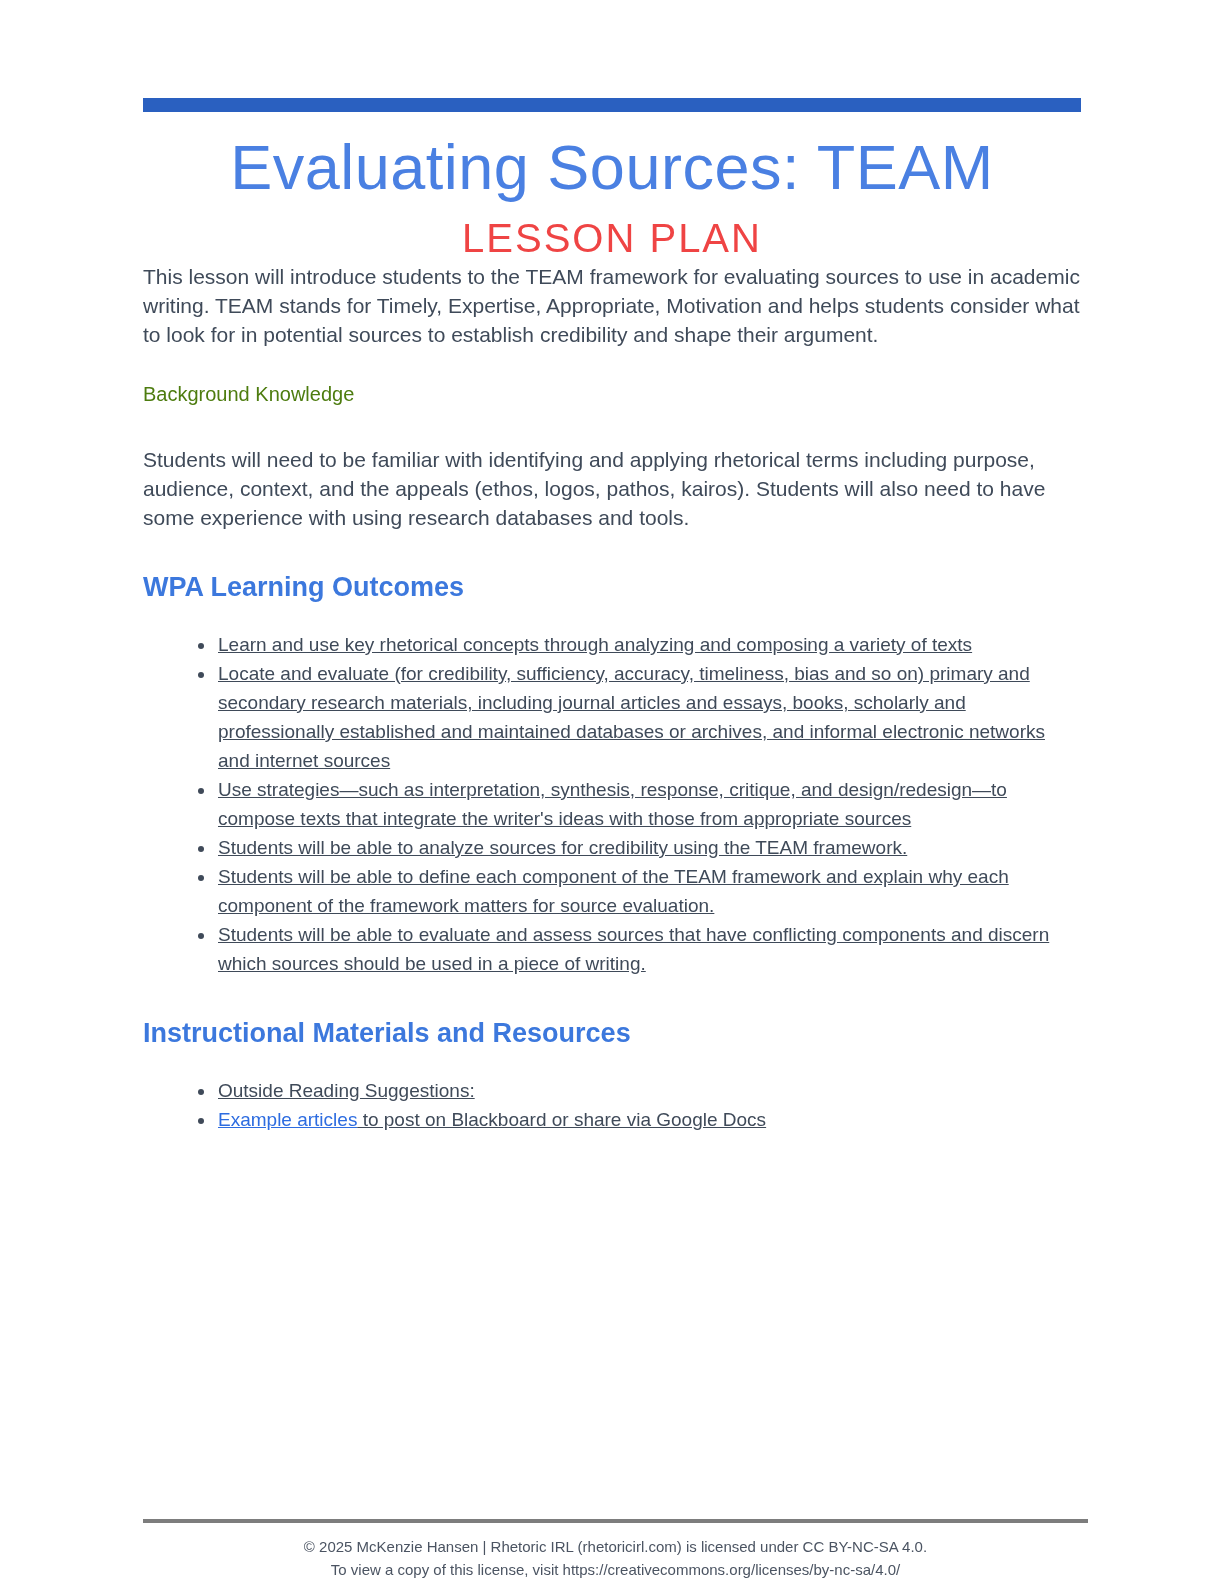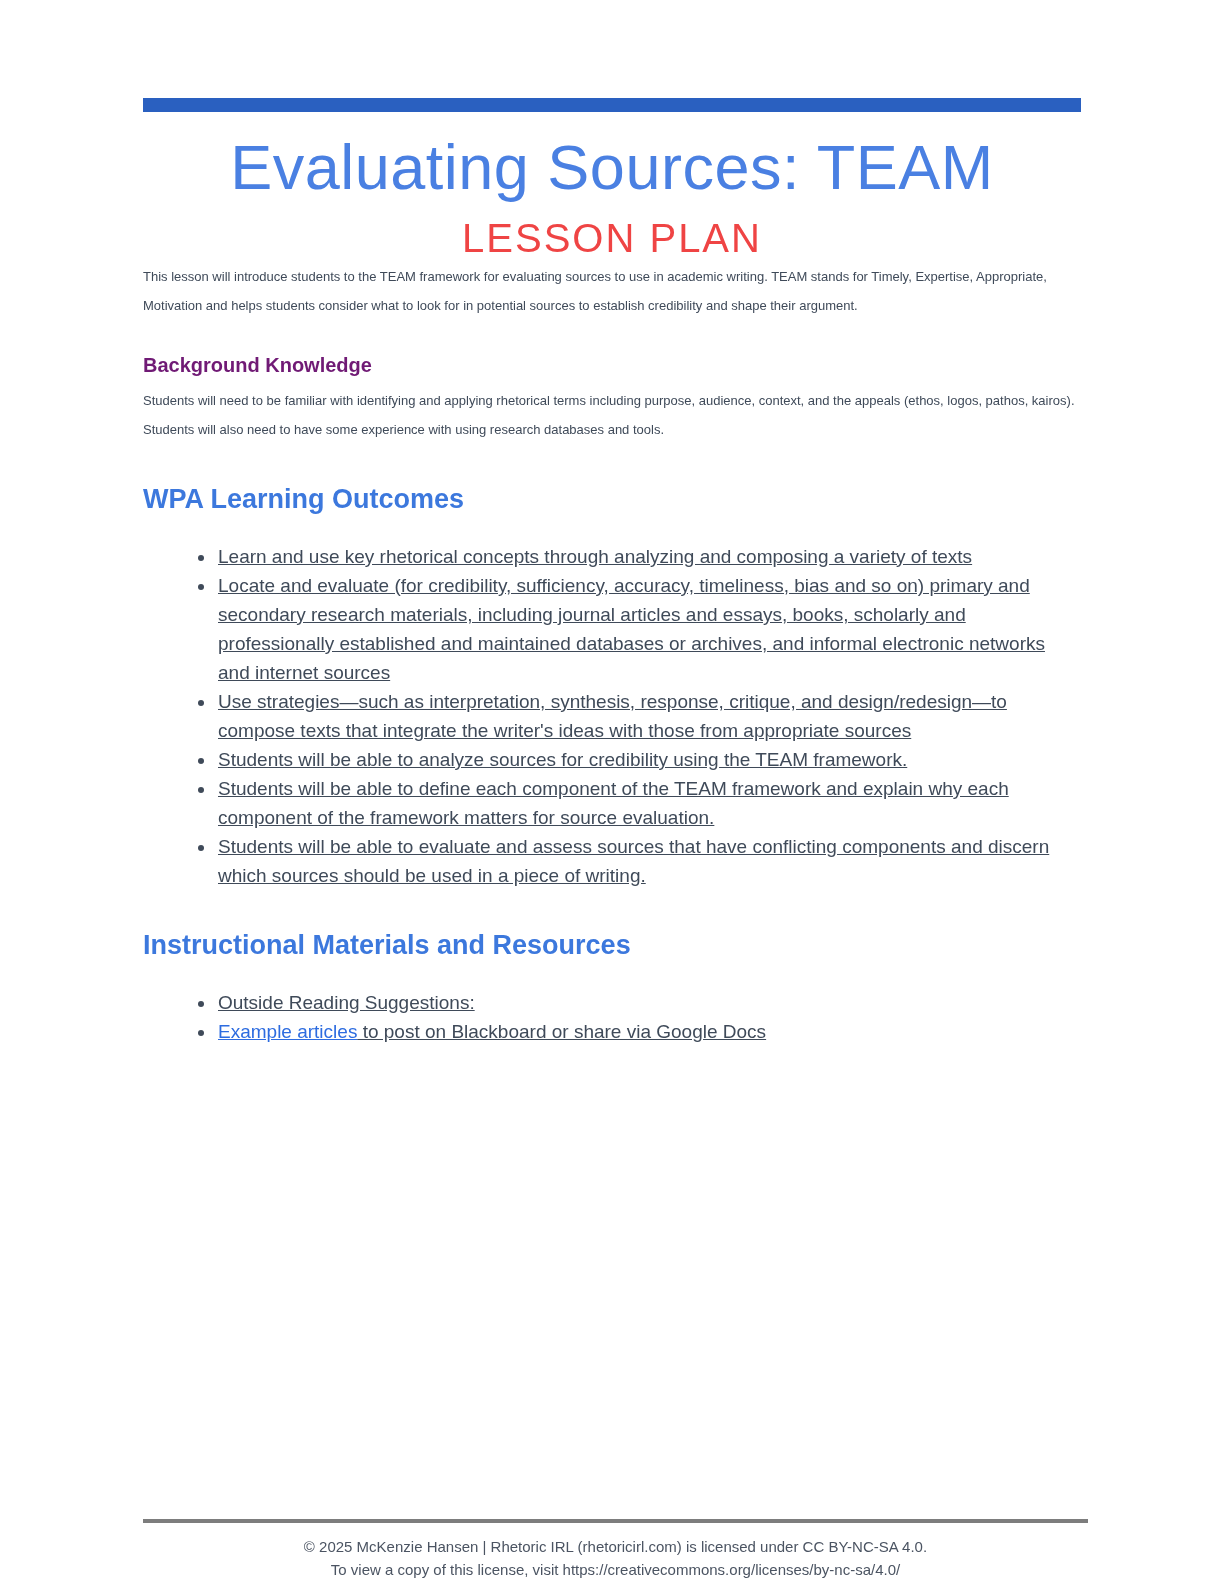--- a/index.html
+++ b/index.html
@@ -47,29 +47,29 @@
     margin: 38px 0 26px 0;
     font-size: 27px;
     font-weight: 700;
     color: #3c78dd;
     line-height: 34px;
   }
   h2.first {
     margin-top: 72px;
   }
   h3.sub-heading {
-    margin: 32px 0 8px 0;
+    margin: 32px 0 38px 0;
     font-size: 20px;
-    font-weight: 700;
-    color: #701a75;
+    font-weight: 400;
+    color: #4d7c0f;
     line-height: 26px;
   }
   p.body-text {
     margin: 0;
-    font-size: 13px;
+    font-size: 21px;
     line-height: 29px;
     color: #3f4a59;
   }
   ul.bullets {
     margin: 0;
     padding: 0 0 0 73px;
     list-style: disc outside;
   }
   ul.bullets > li {
     font-size: 19px;

